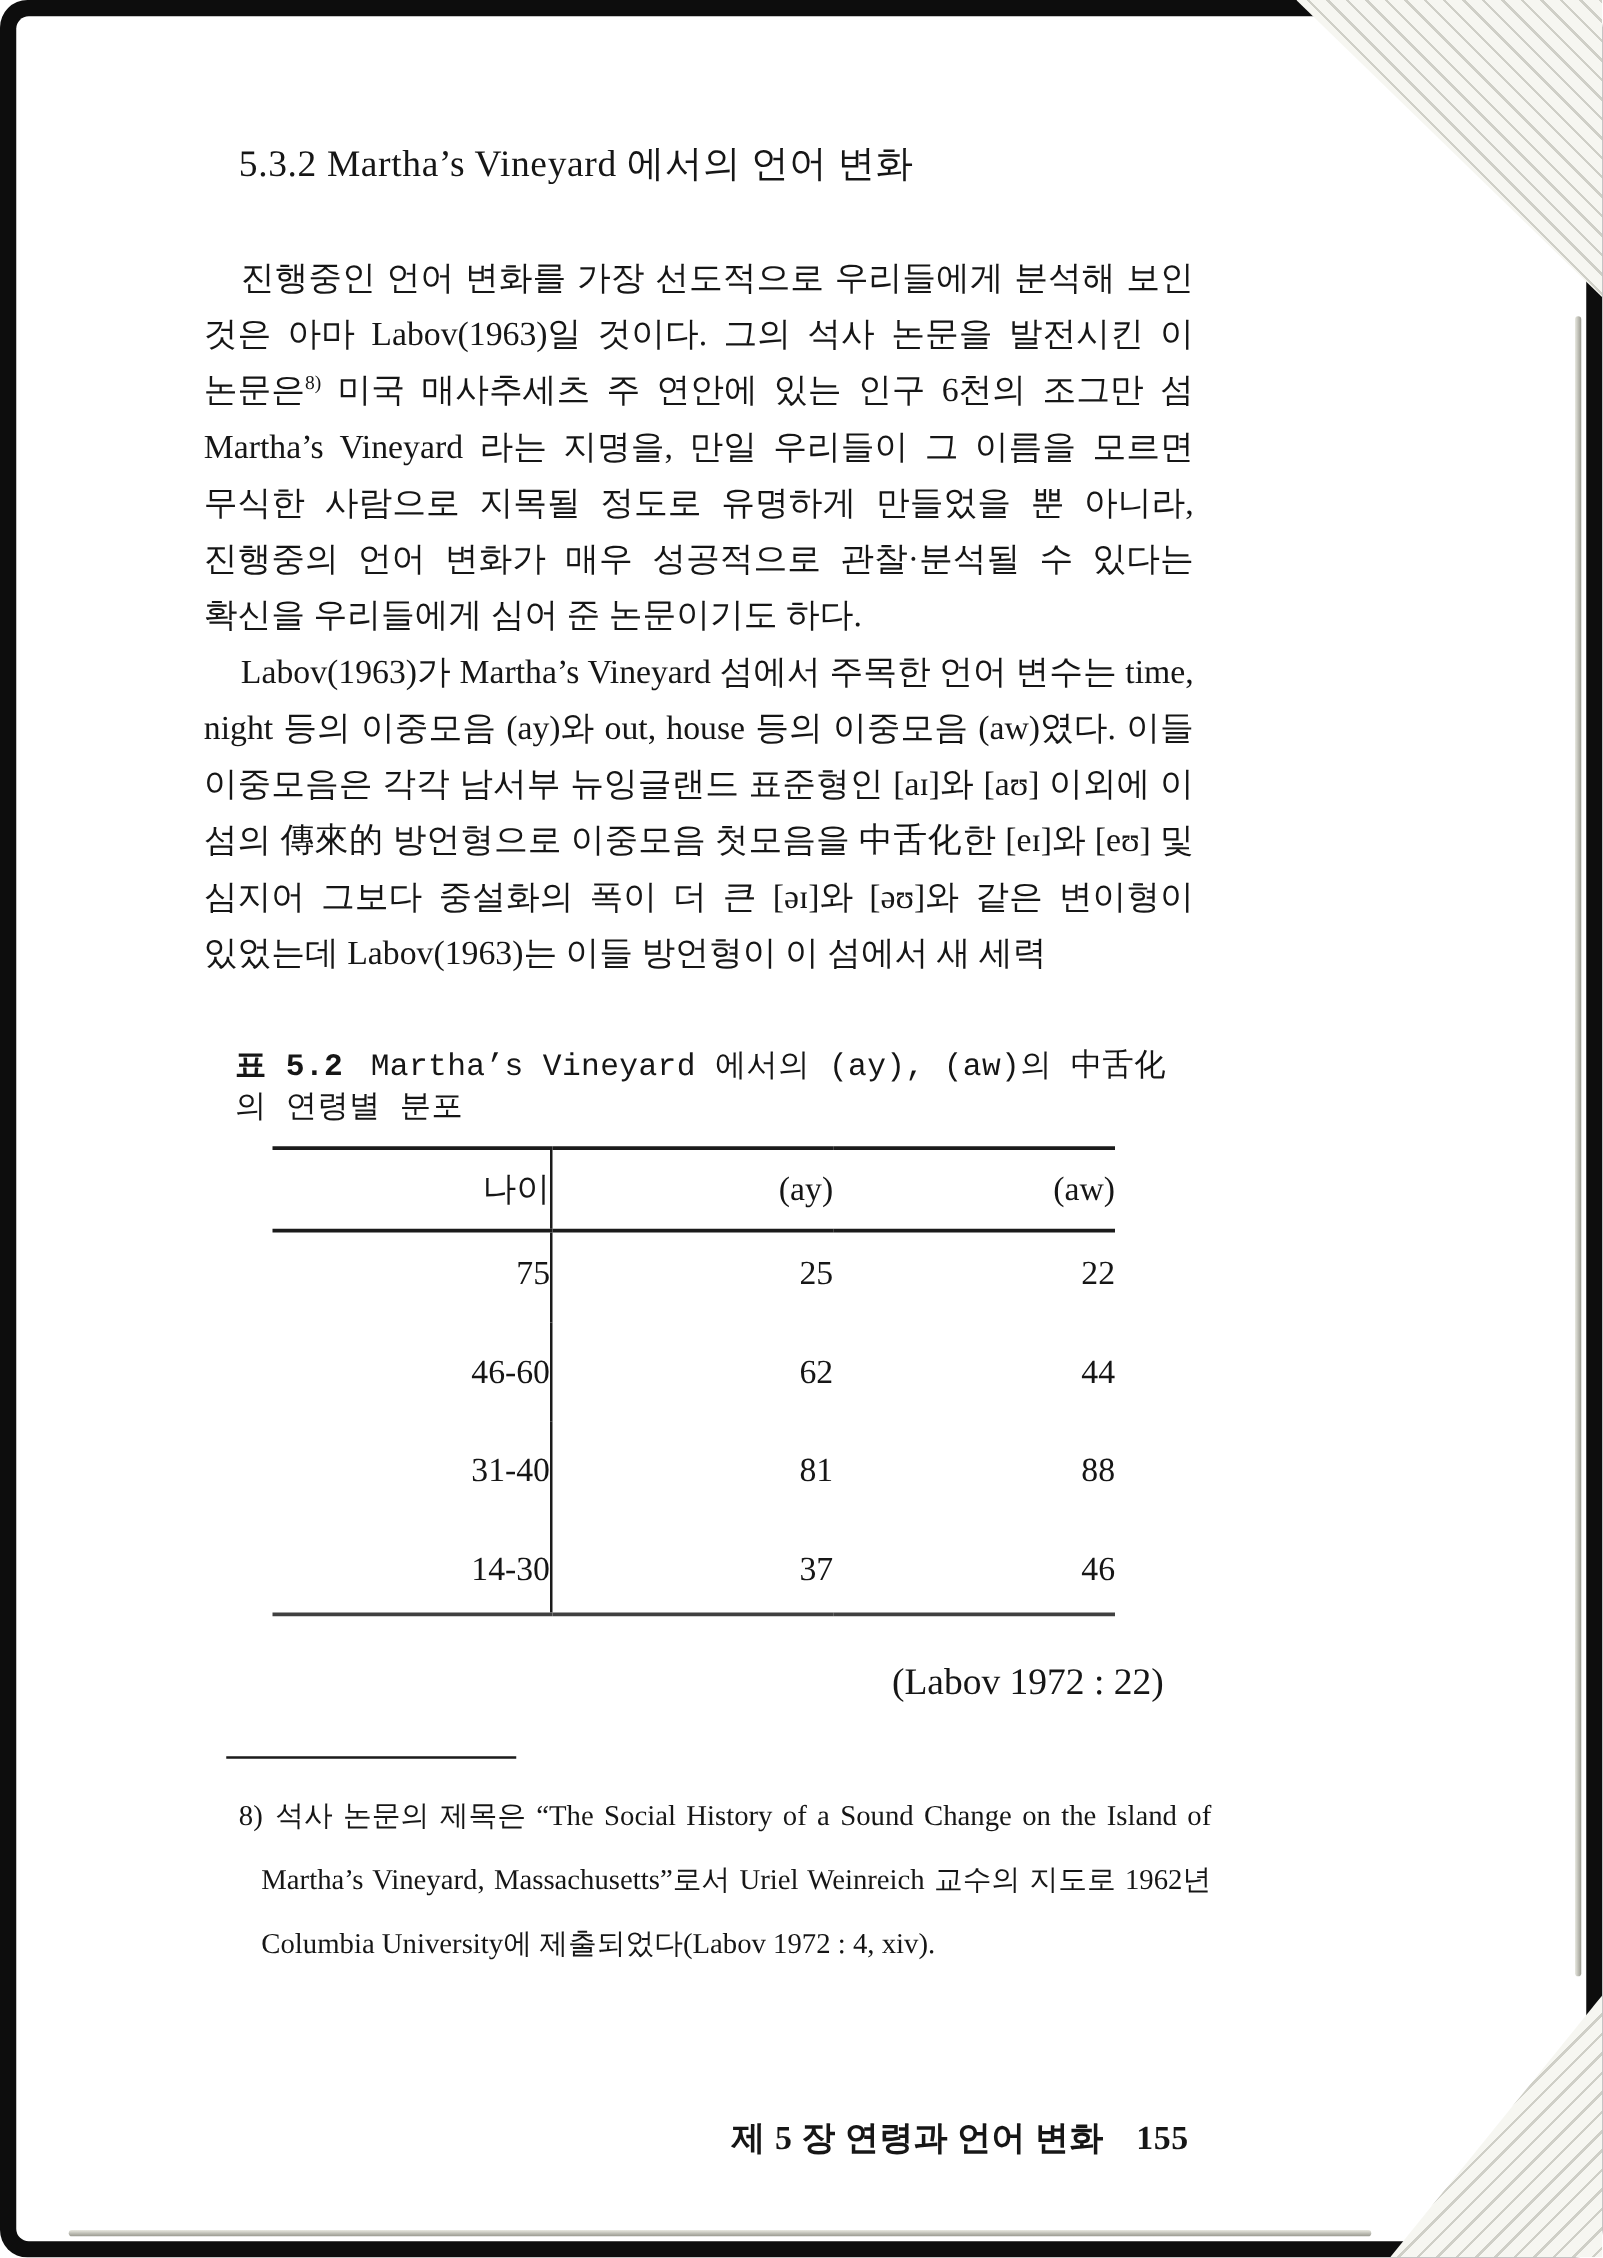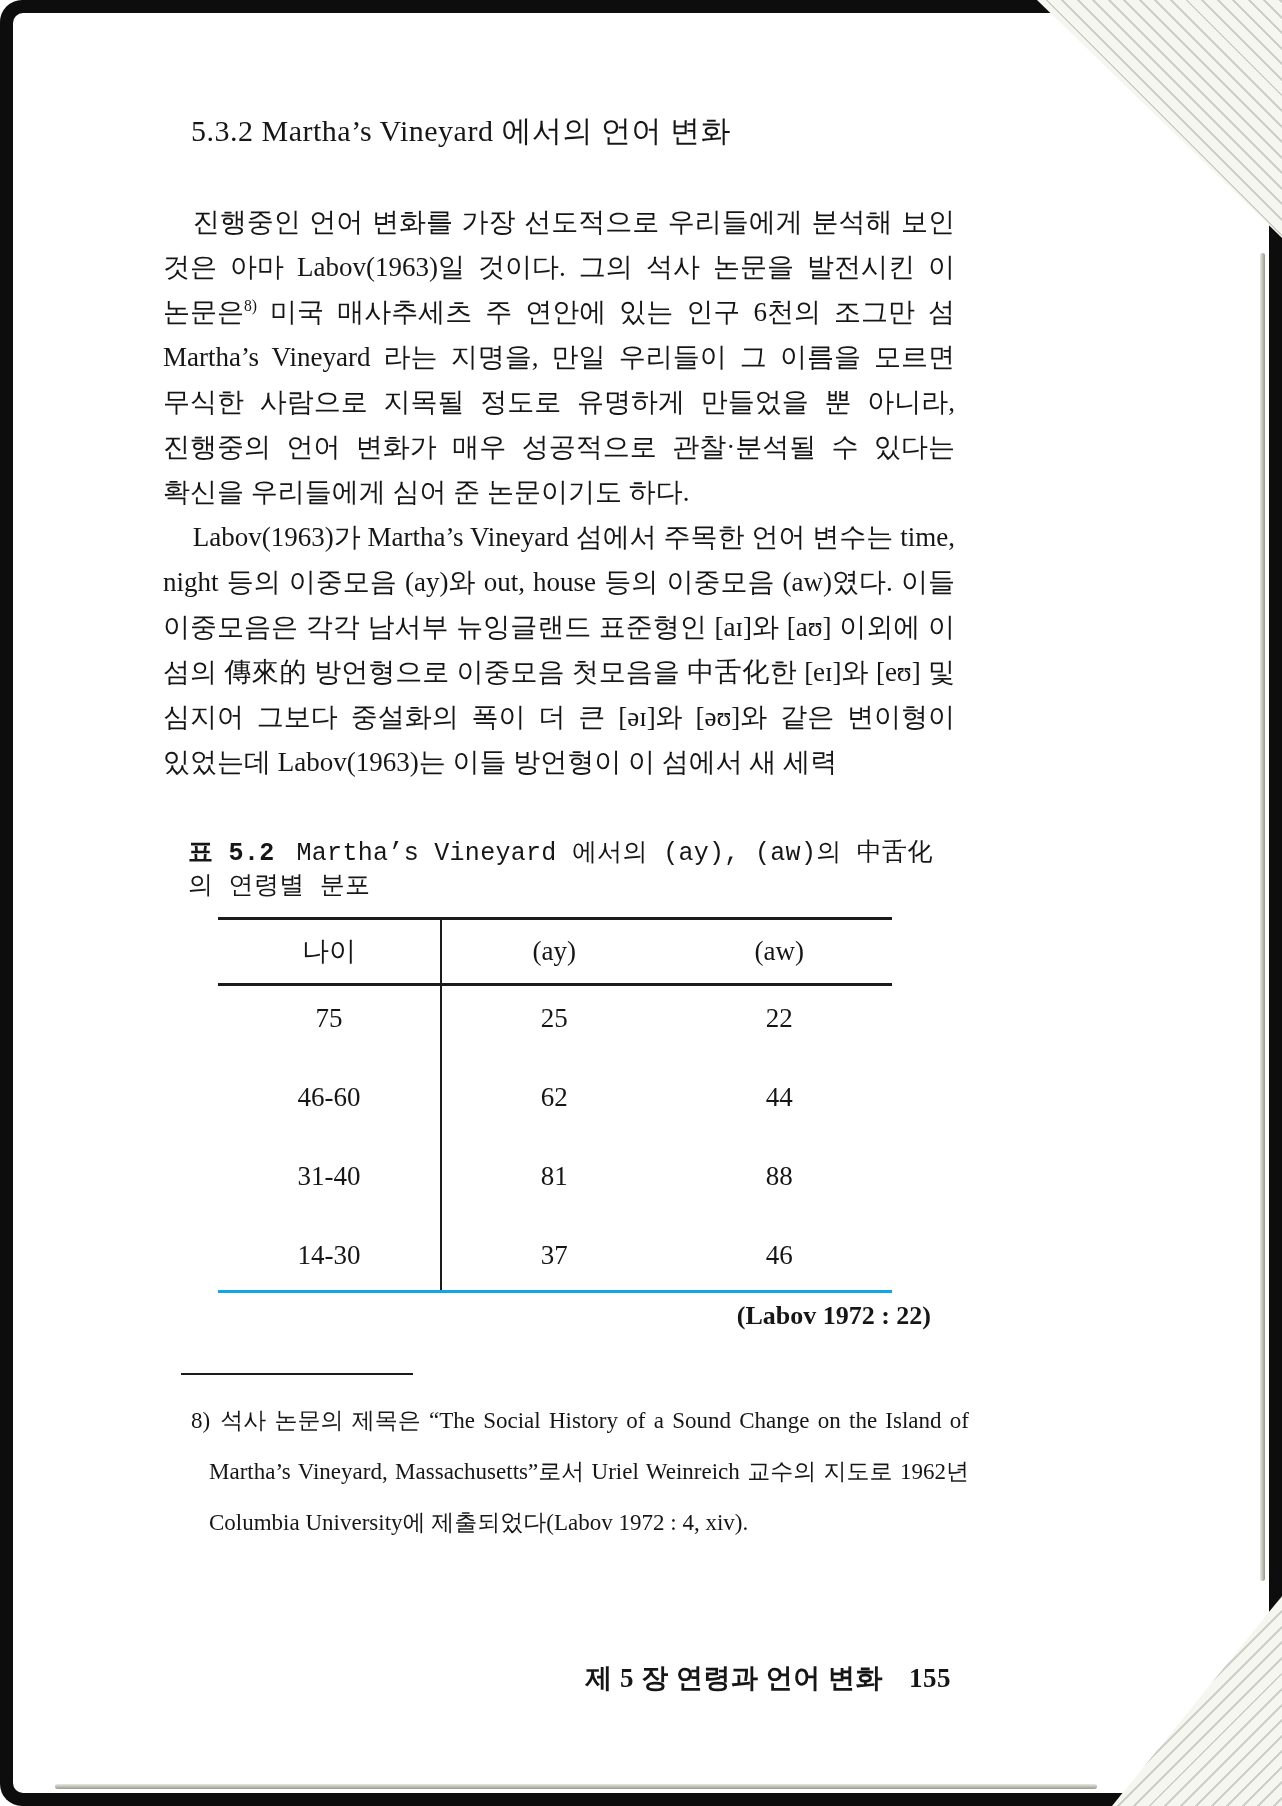--- a/index.html
+++ b/index.html
@@ -68,36 +68,36 @@
   }
   .table-caption .cap-label { margin-right: 22px; font-weight: bold; }
 
   table.data {
     border-collapse: collapse;
     width: 674px;
     margin-left: 55px;
     table-layout: fixed;
   }
   table.data th, table.data td {
-    text-align: center; font-weight: normal;
+    text-align: right; font-weight: normal;
     font-size: 27px;
   }
   table.data thead th {
     border-top: 3px solid #1b1b1b;
     border-bottom: 3px solid #1b1b1b;
     padding: 13px 0 14px;
   }
   table.data .col-age { border-right: 2.5px solid #1b1b1b; width: 222px; }
   table.data tbody td { padding: 24px 0; }
   table.data tbody tr:first-child td { padding-top: 17px; }
-  table.data tbody tr:last-child td { padding-bottom: 19px; border-bottom: 3px solid #0ea5e9; }
+  table.data tbody tr:last-child td { padding-bottom: 19px; border-bottom: 3px solid #404040; }
 
   .table-source {
     width: 768px; text-align: right;
-    font-size: 26px; margin-top: 8px; font-weight: bold;
+    font-size: 30px; margin-top: 36px;
   }
 
   .footnote-rule {
     width: 232px; border: 0;
     border-top: 2.5px solid #1b1b1b;
     margin: 42px 0 0 18px;
   }
   .footnote {
     margin: 20px 0 0 28px; width: 760px;
     font-size: 23px; line-height: 51px;

